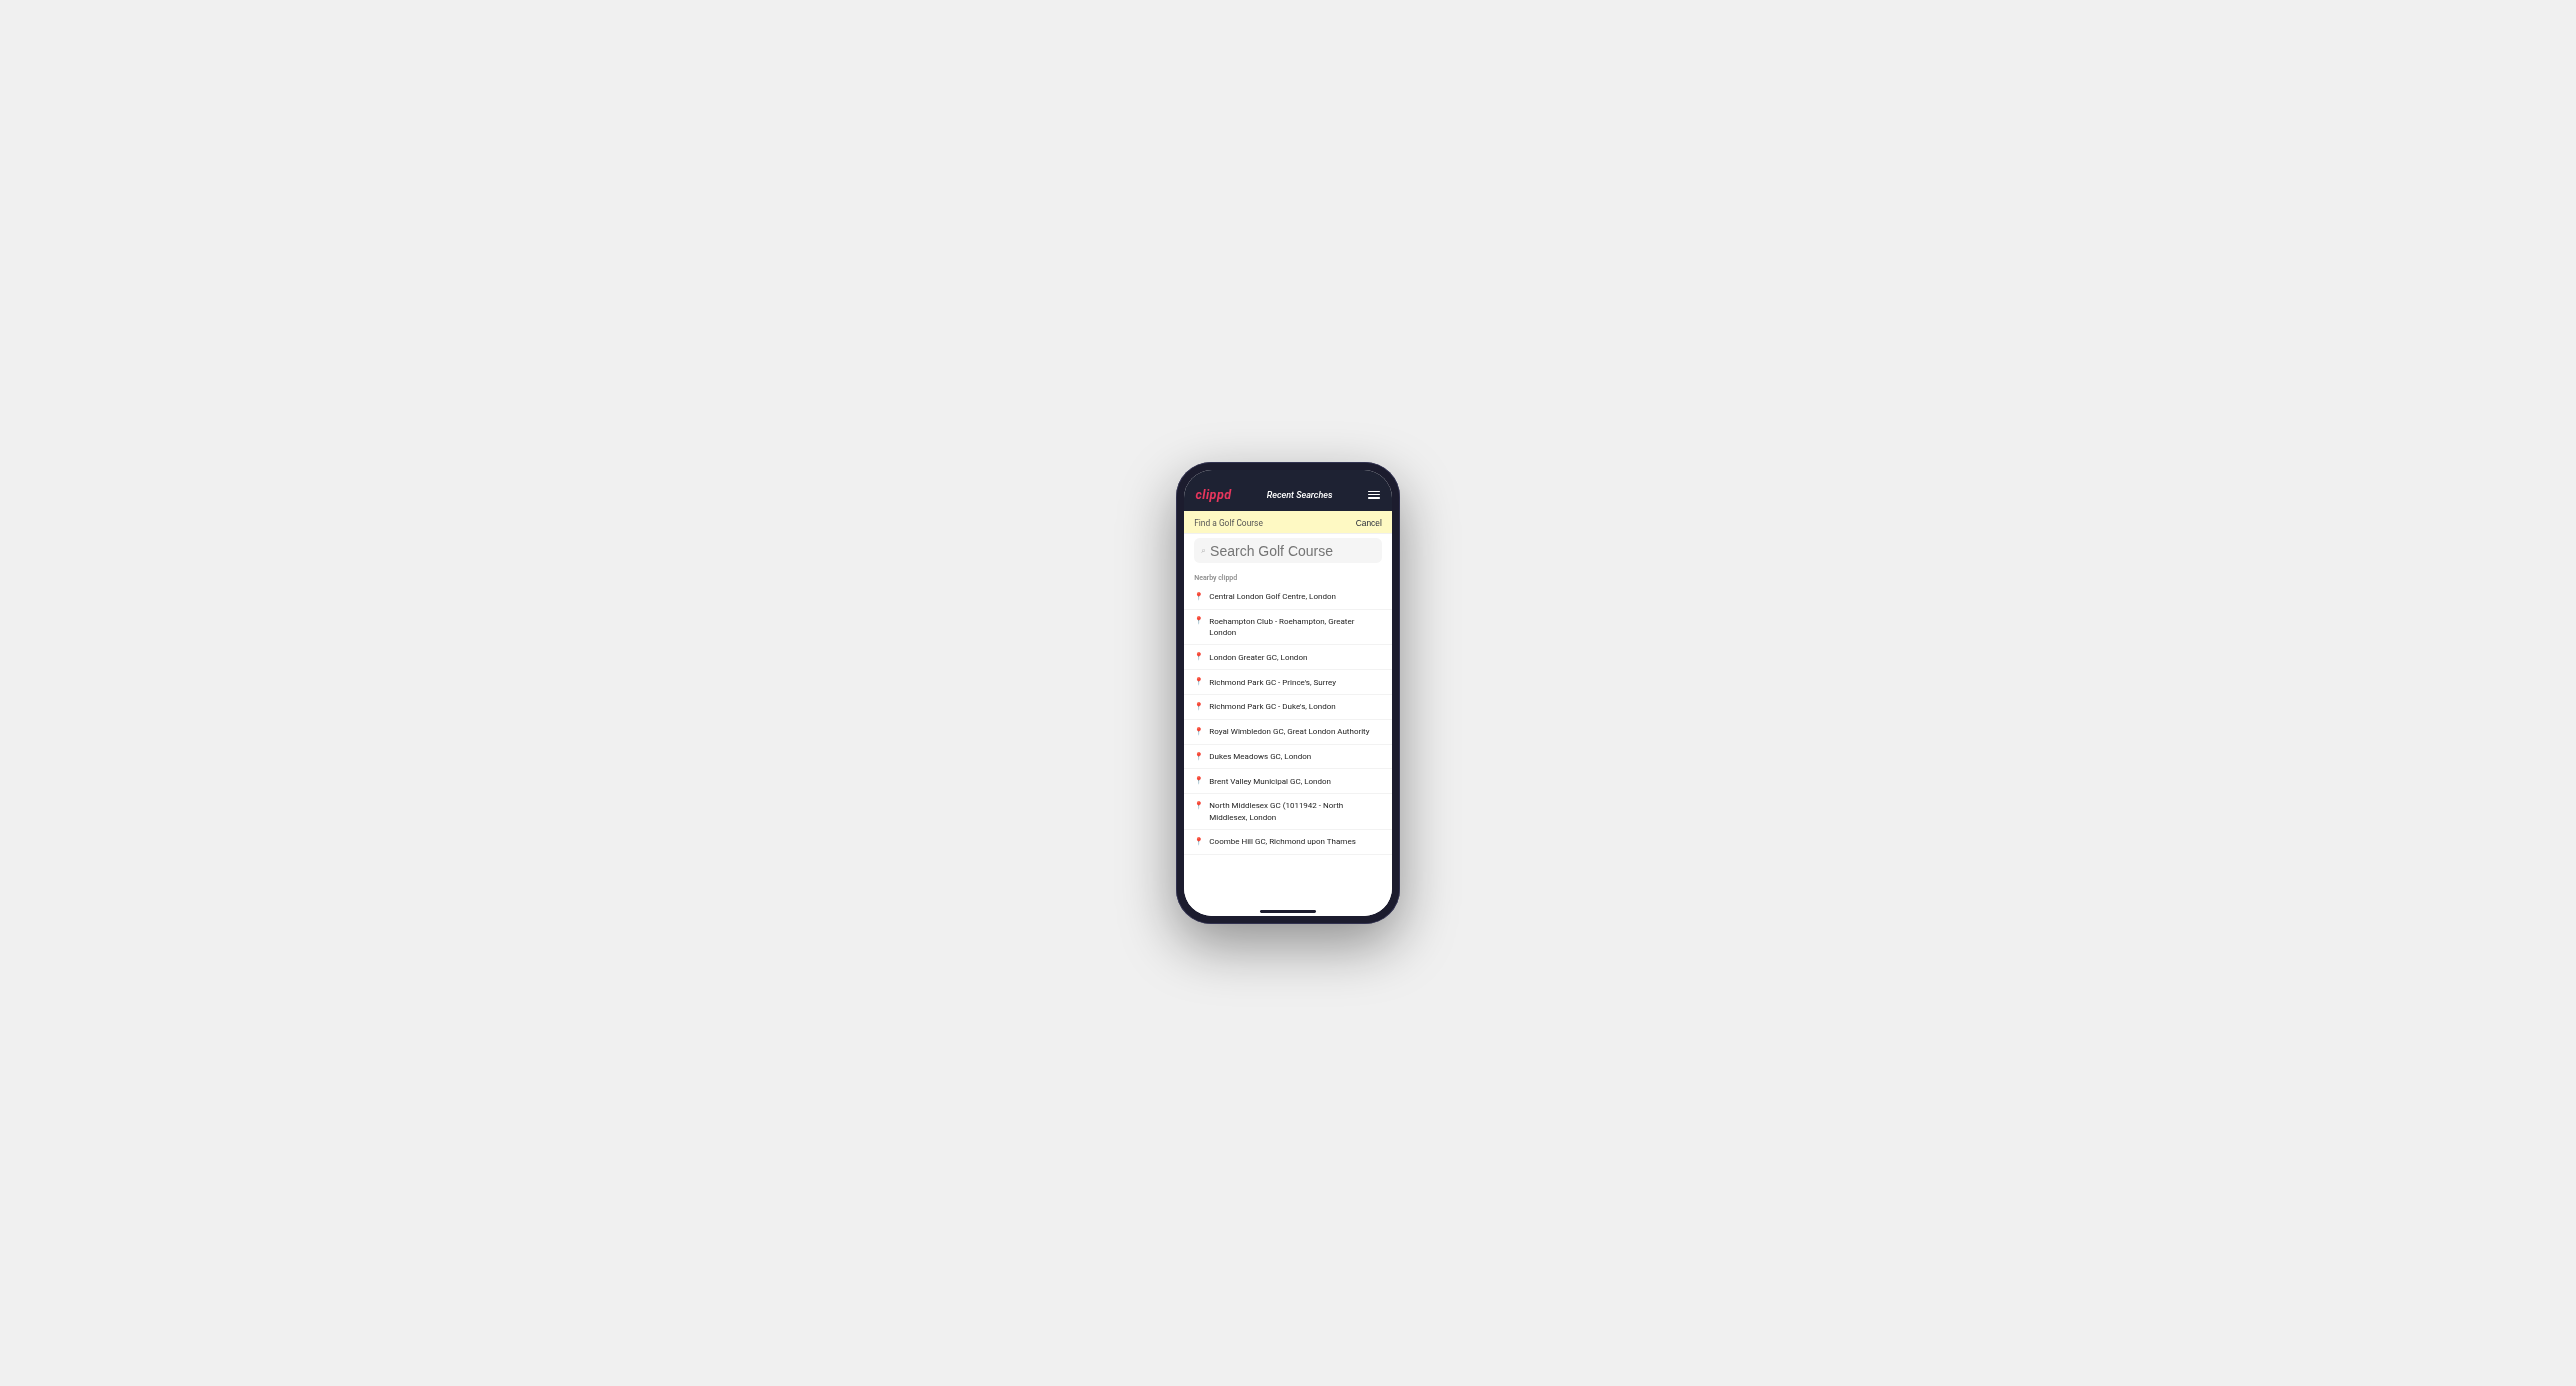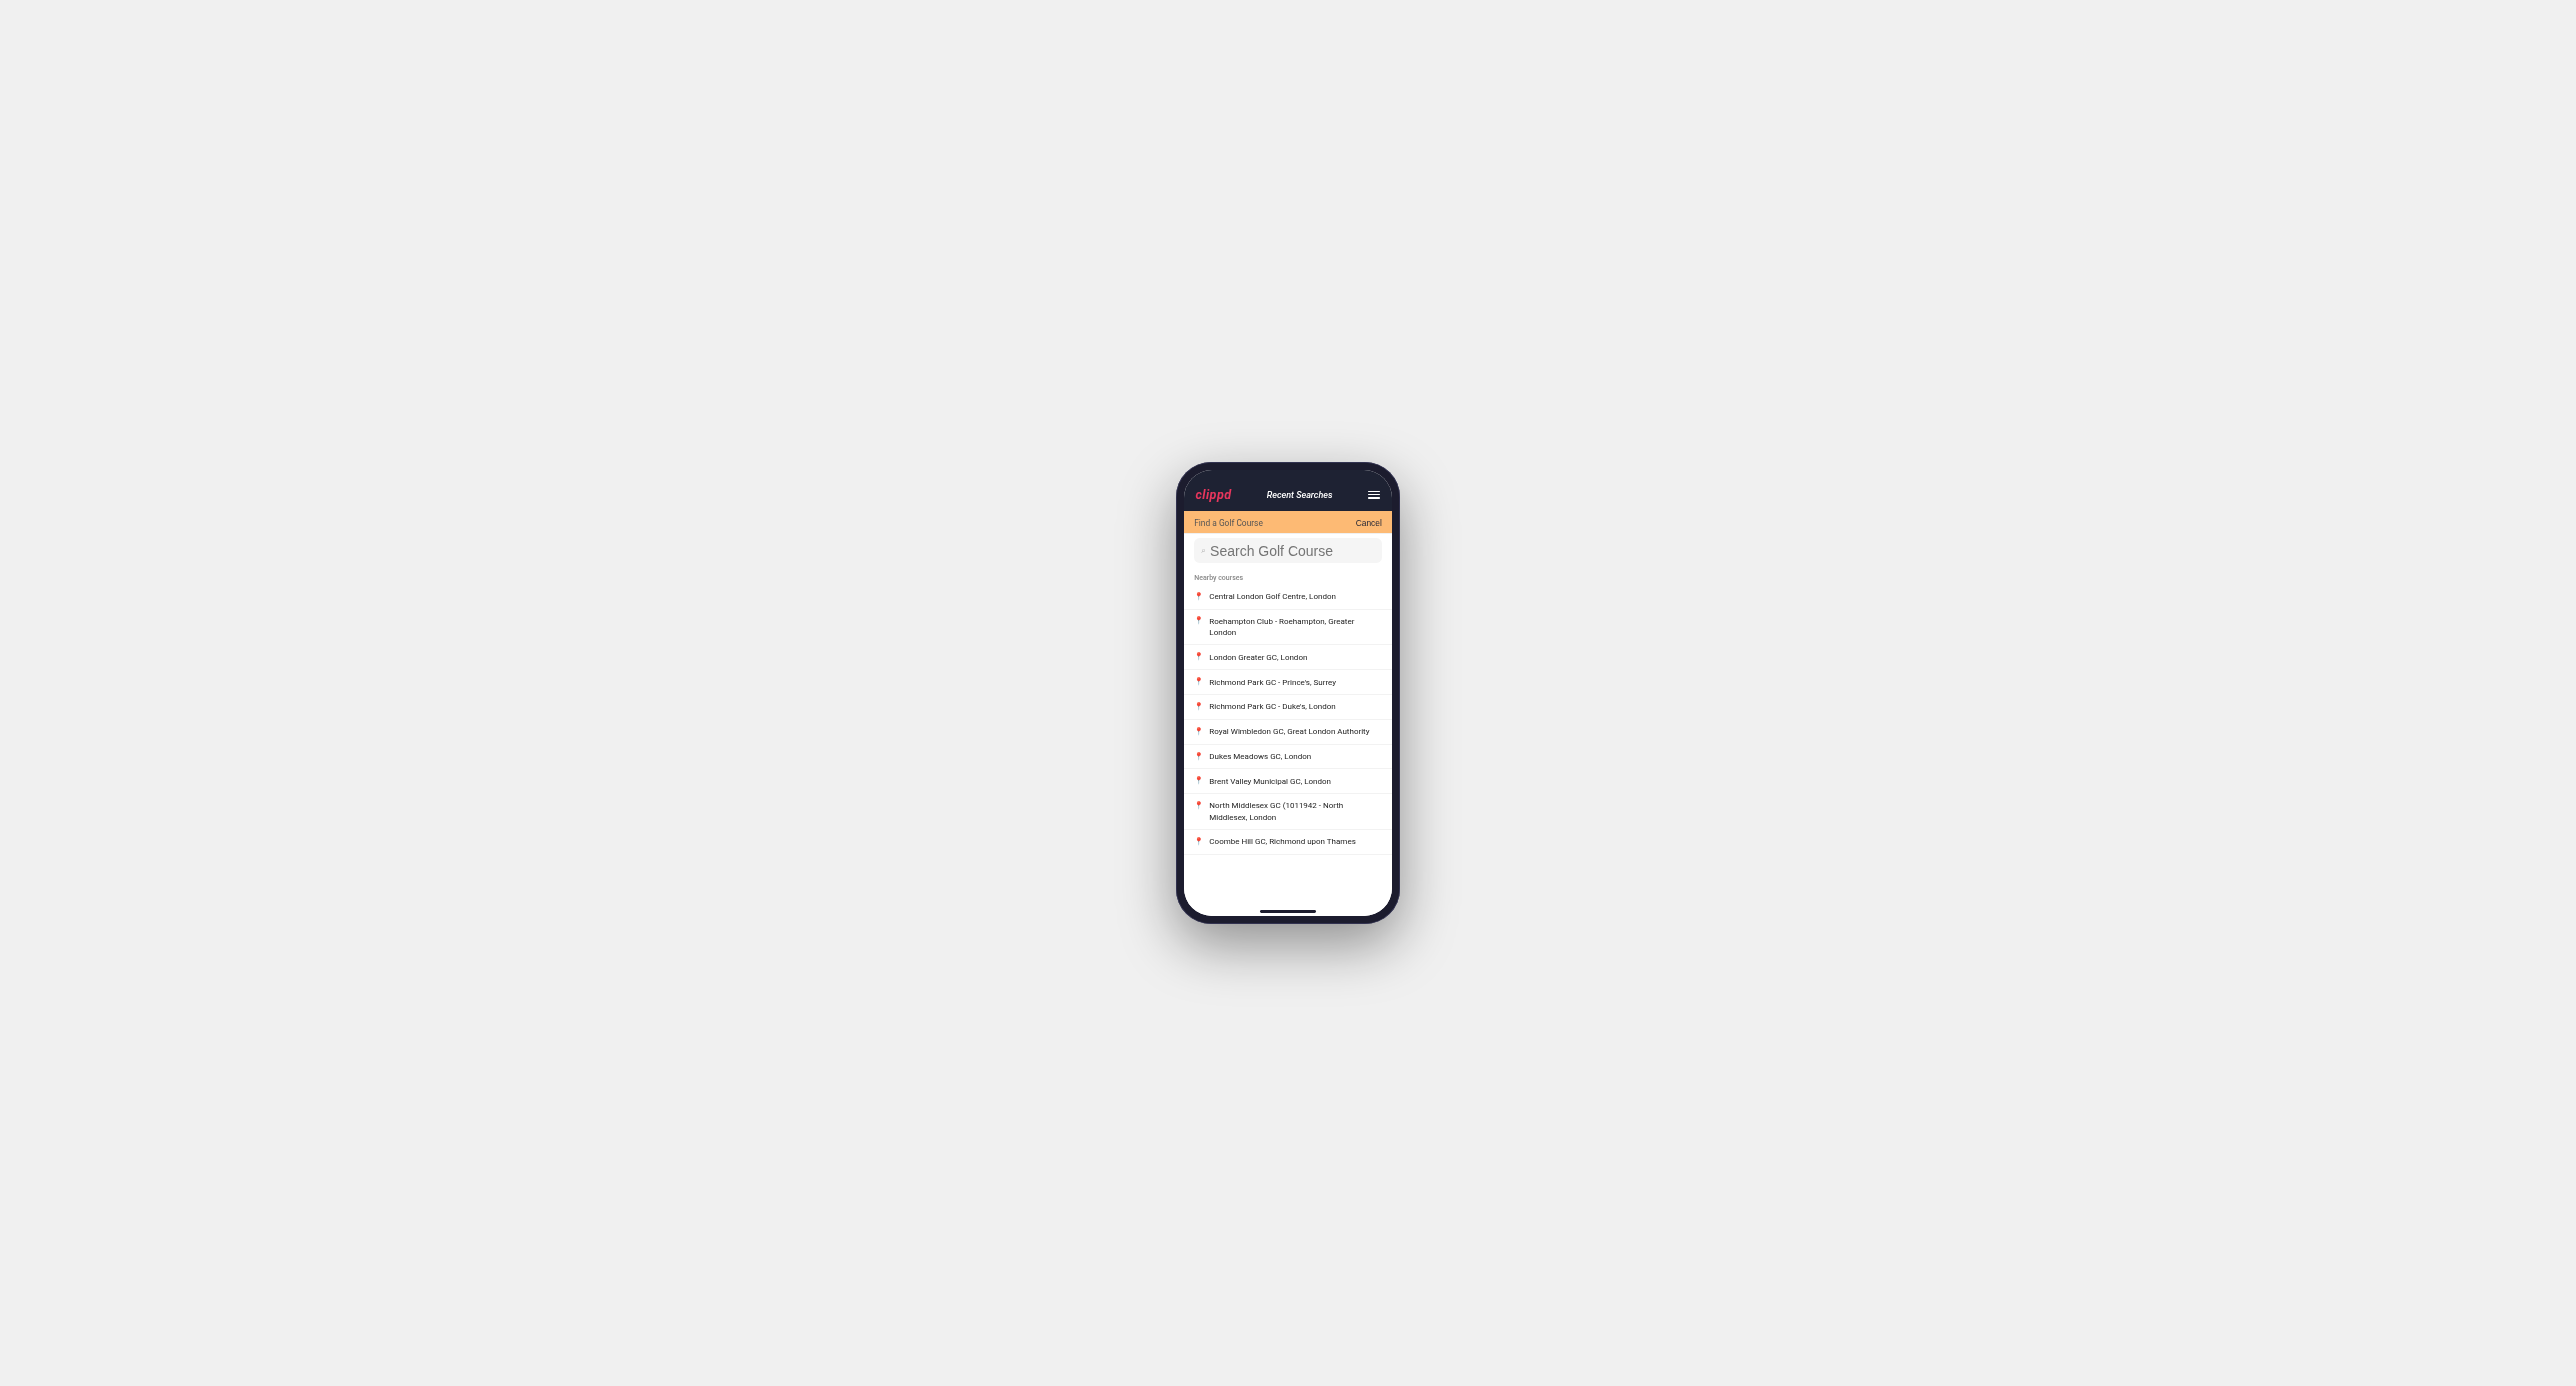--- a/index.html
+++ b/index.html
@@ -82,21 +82,21 @@
 
     .menu-line {
       width: 12.6px;
       height: 1.4px;
       background: #ffffff;
       border-radius: 0.7px;
     }
 
     
     .find-bar {
-      background: #fdba74;
+      background: #fef9c3;
       display: flex;
       justify-content: space-between;
       padding: 7px 9.8px 5.6px;
       border-bottom: 0.7px solid #f0f0f0;
       gap: 27px;
     }
 
     .find-bar-title {
       color: #555;
       font-size: 8.4px;
@@ -218,21 +218,21 @@
     </div>
 
     <div class="search-container">
       <div class="search-input-wrapper">
         <span class="search-icon">⌕</span>
         <input class="search-input" type="text" placeholder="Search Golf Course" style="">
       </div>
     </div>
 
     <div class="courses-section">
-      <div class="section-label">Nearby courses</div>
+      <div class="section-label">Nearby clippd</div>
 
       <div id="courses-list">
           <div class="course-item">
       <span class="location-icon">📍</span>
       <span class="course-name">Central London Golf Centre, London</span>
     </div>
           <div class="course-item">
       <span class="location-icon">📍</span>
       <span class="course-name">Roehampton Club - Roehampton, Greater London</span>
     </div>

